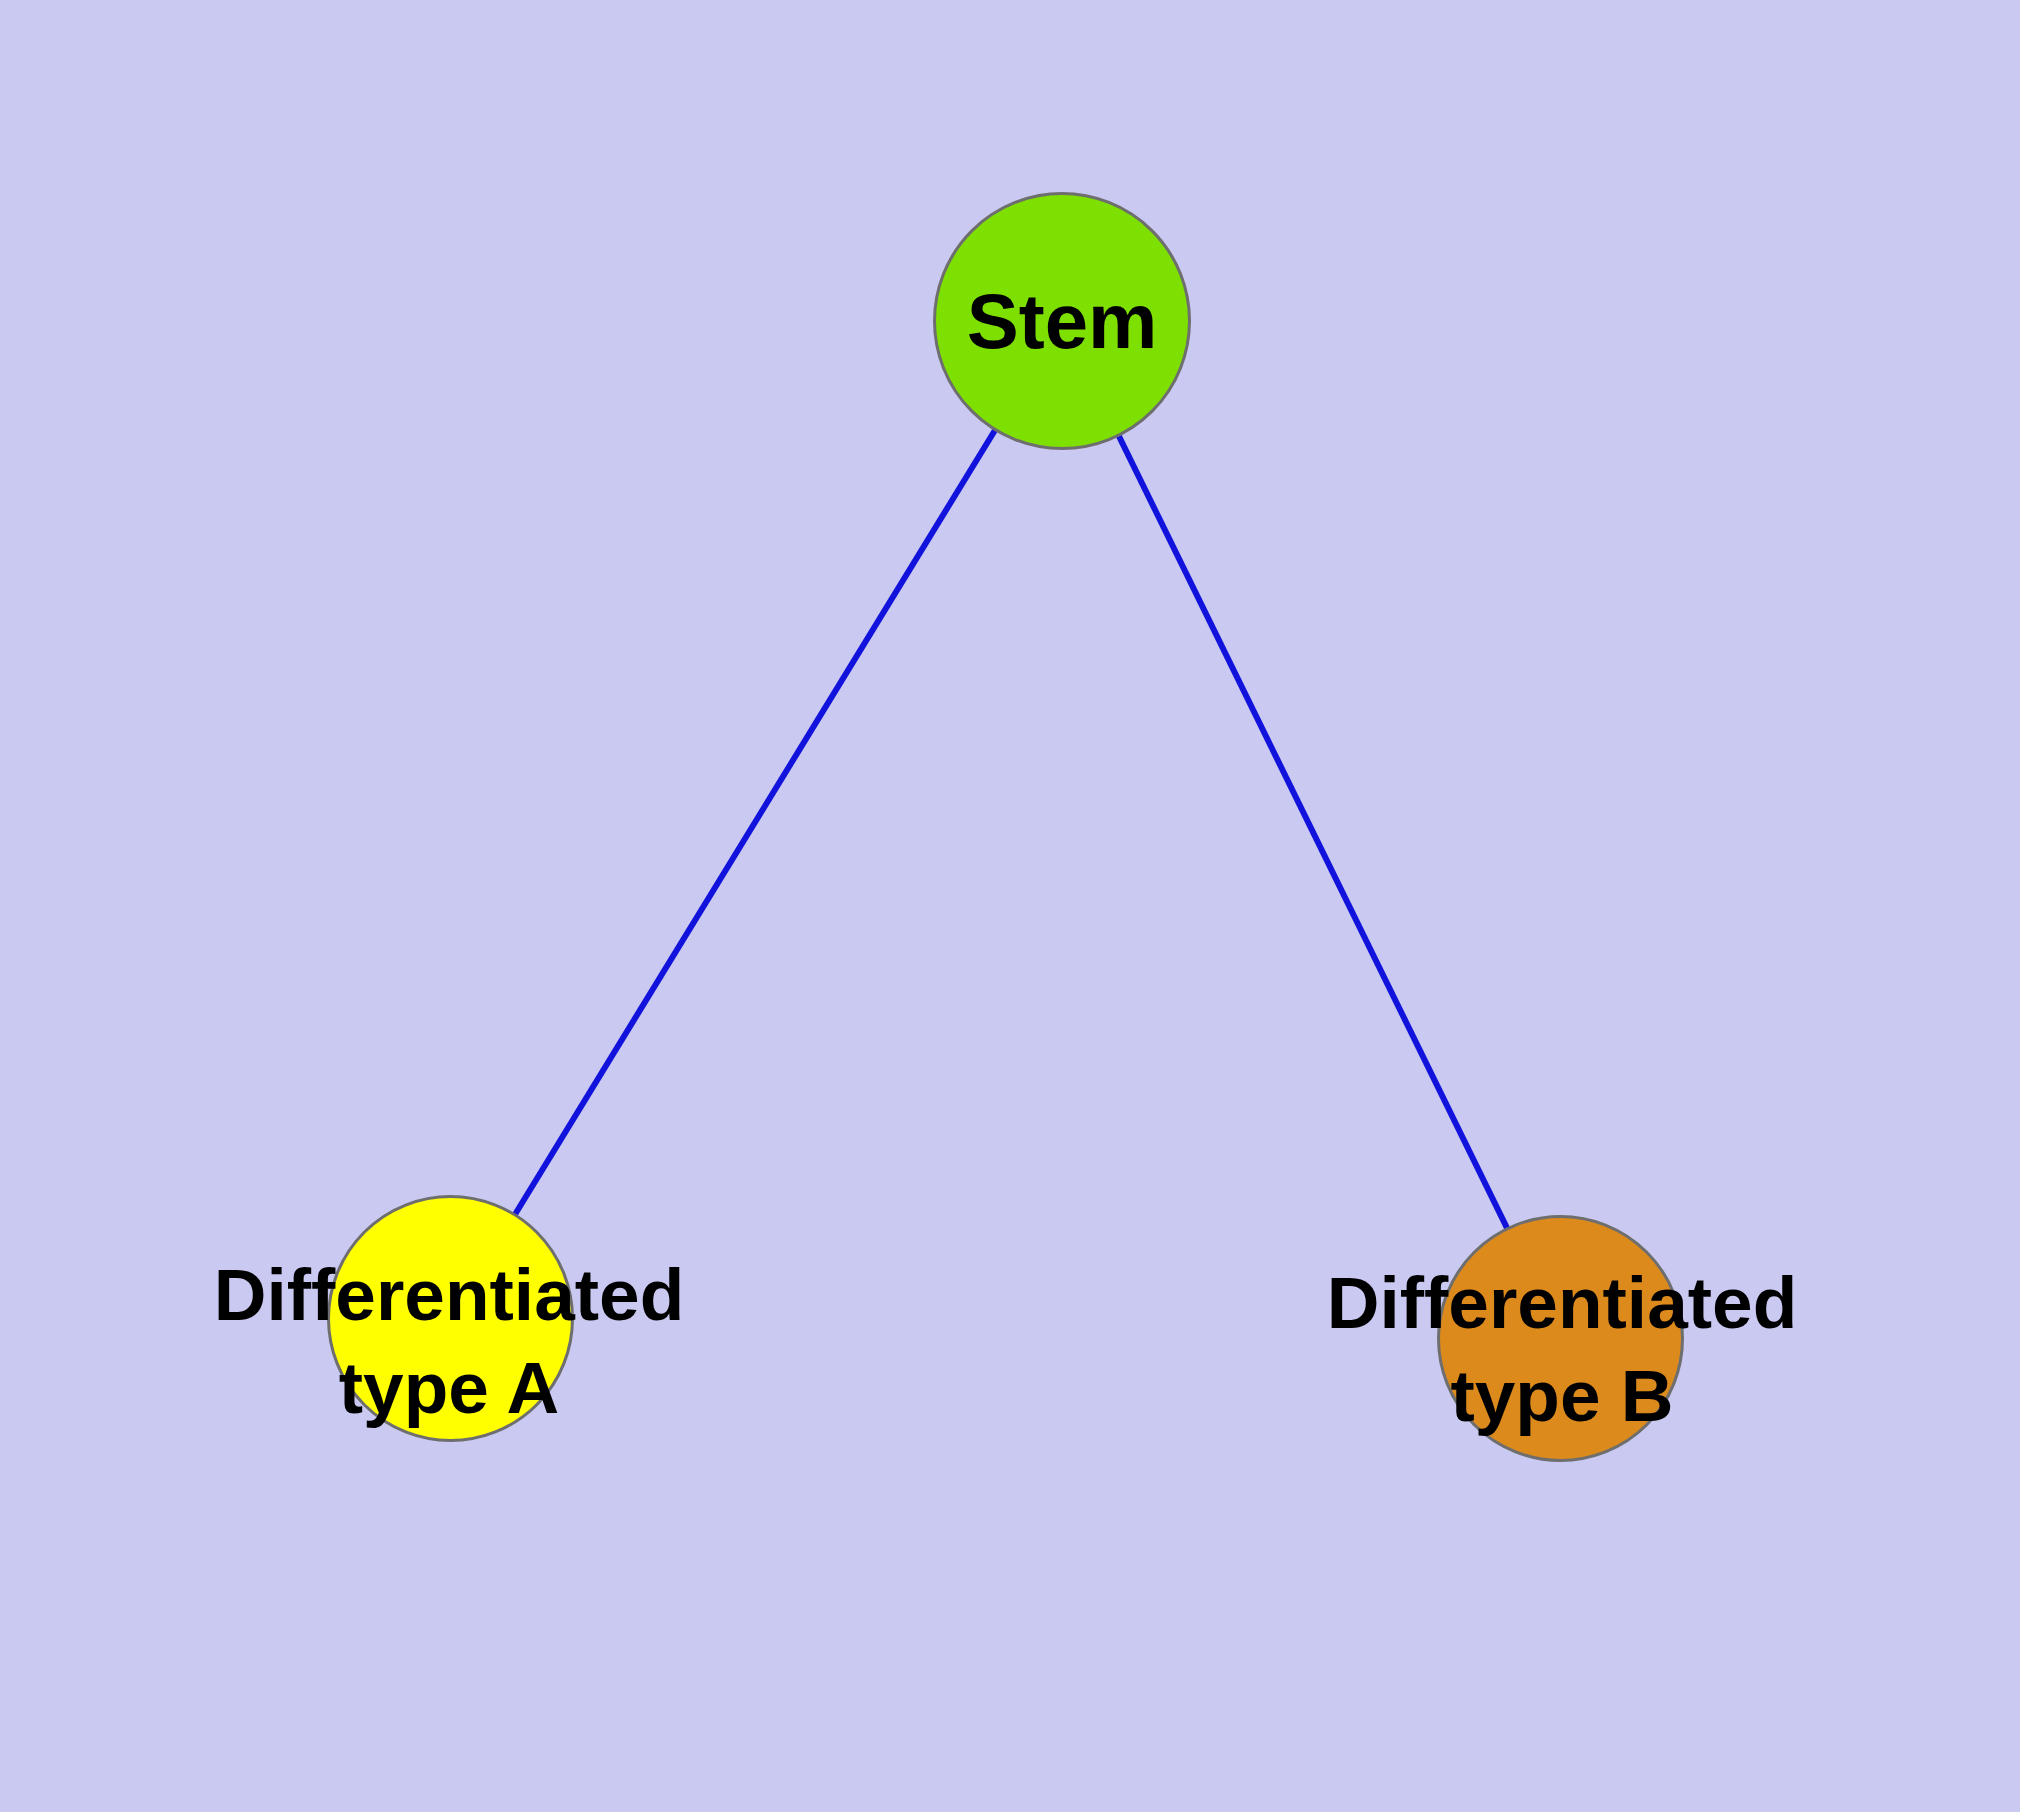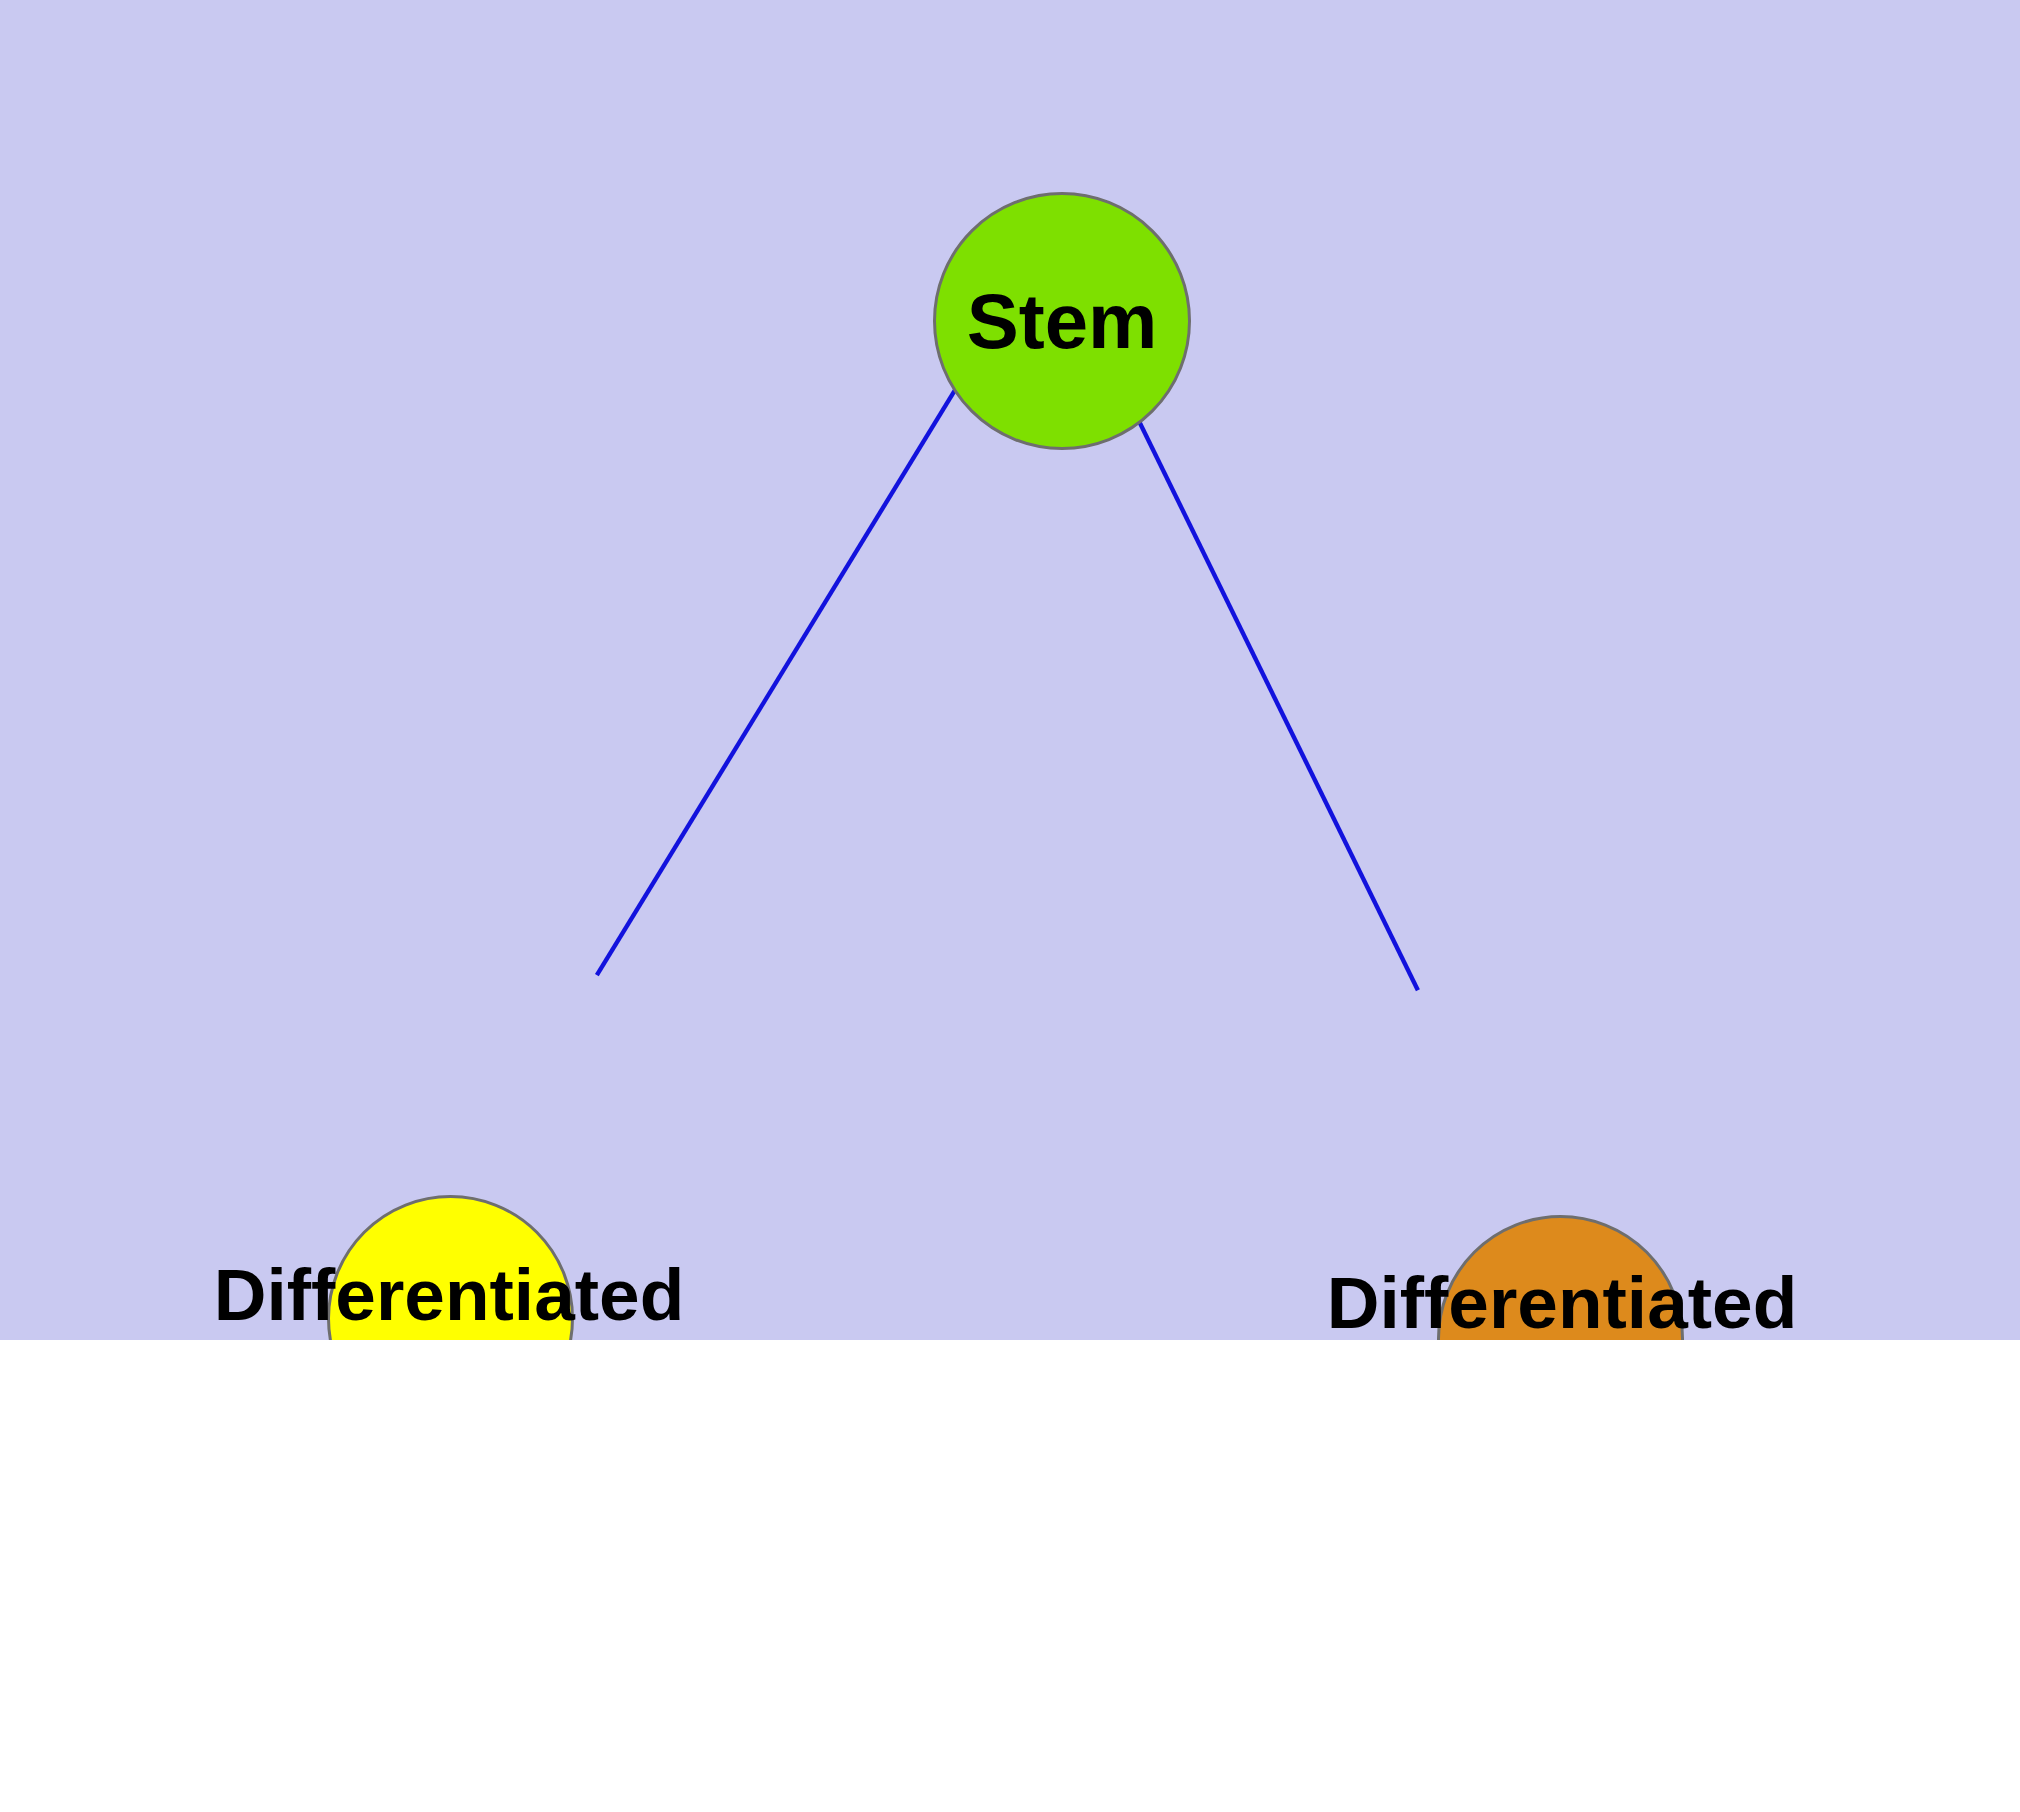--- a/index.html
+++ b/index.html
@@ -5,21 +5,21 @@
   html, body {
     margin: 0;
     padding: 0;
   }
   body {
     font-family: "Liberation Sans", "DejaVu Sans", sans-serif;
   }
   .canvas {
     position: relative;
     width: 2021px;
-    height: 1340px;
+    height: 1812px;
     overflow: hidden;
   }
   .edges-svg {
     position: absolute;
     left: 0;
     top: 0;
     width: 100%;
     height: 100%;
     display: block;
   }

